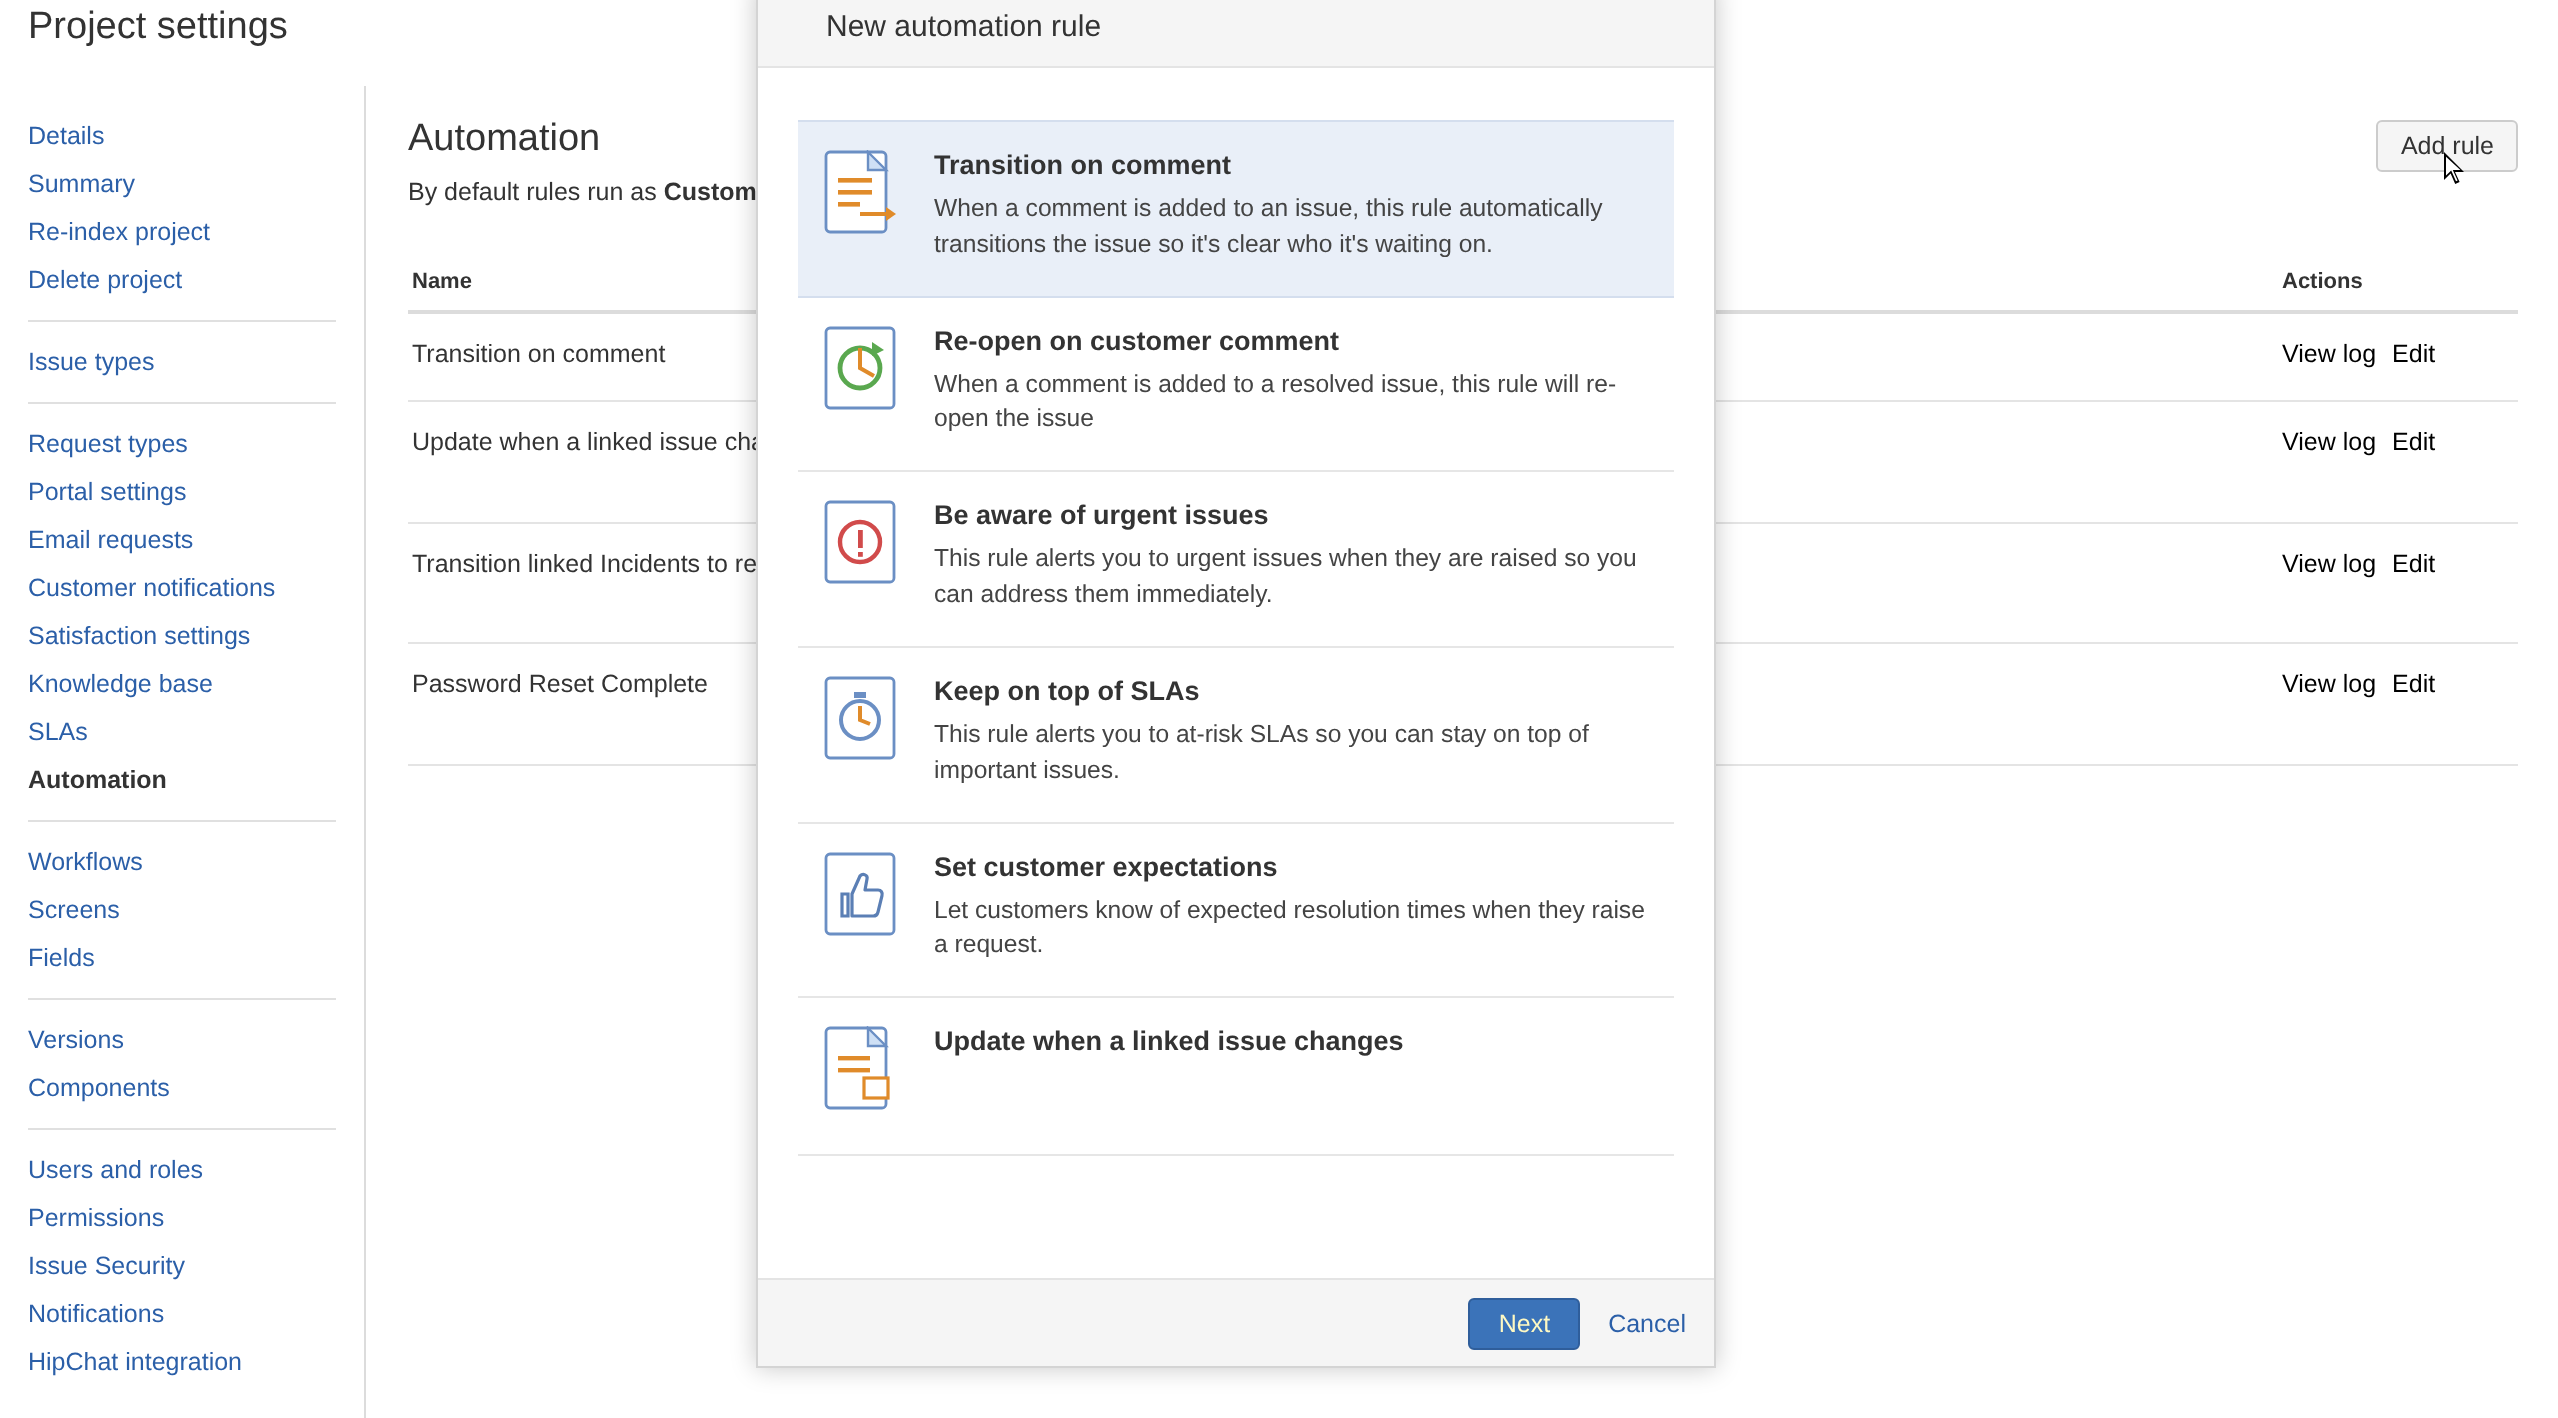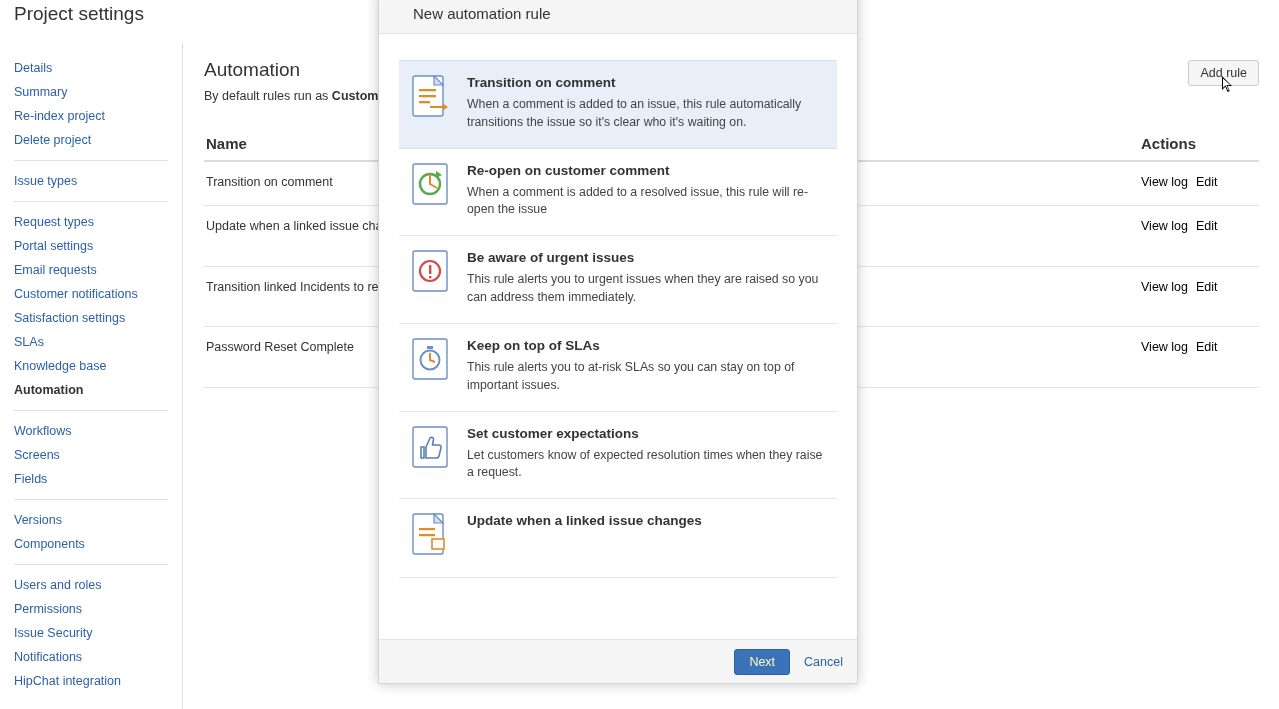--- a/index.html
+++ b/index.html
@@ -55,21 +55,21 @@
     pointer-events: none;
   }
 
   
   .rules-table {
     position: absolute; left: 204px; top: 131px; right: 20px;
     border-collapse: collapse; width: calc(100% - 224px);
     font-size: 12.5px;
   }
   .rules-table th {
-    text-align: left; font-size: 15px; font-weight: bold; color: #333;
+    text-align: left; font-size: 11px; font-weight: bold; color: #333;
     border-bottom: 2px solid #dcdcdc; padding: 4px 6px 8px 2px;
   }
   .rules-table td {
     vertical-align: top; border-bottom: 1px solid #e4e4e4;
     padding: 12px 6px 14px 2px; color: #333; line-height: 1.35;
   }
   .col-name { width: 210px; }
   .col-desc { width: auto; }
   .col-actions { width: 120px; }
   .act-link { color: #000000; cursor: pointer; margin-right: 8px; }
@@ -139,22 +139,22 @@
       <div class="side-item">Issue types</div>
     </div>
     <div class="side-sep"></div>
 
     <div>
       <div class="side-item">Request types</div>
       <div class="side-item">Portal settings</div>
       <div class="side-item">Email requests</div>
       <div class="side-item">Customer notifications</div>
       <div class="side-item">Satisfaction settings</div>
+      <div class="side-item">Knowledge base</div>
       <div class="side-item">SLAs</div>
-      <div class="side-item">Knowledge base</div>
       <div class="side-item active">Automation</div>
     </div>
     <div class="side-sep"></div>
 
     <div>
       <div class="side-item">Workflows</div>
       <div class="side-item">Screens</div>
       <div class="side-item">Fields</div>
     </div>
     <div class="side-sep"></div>

